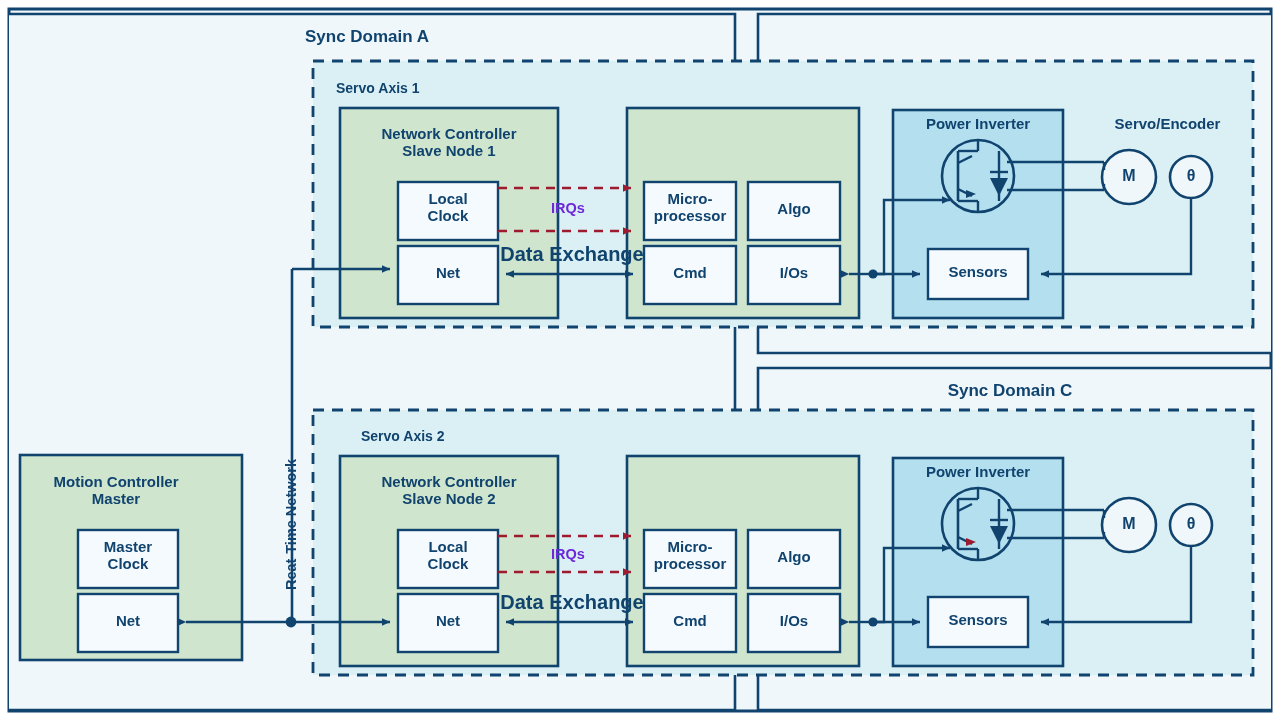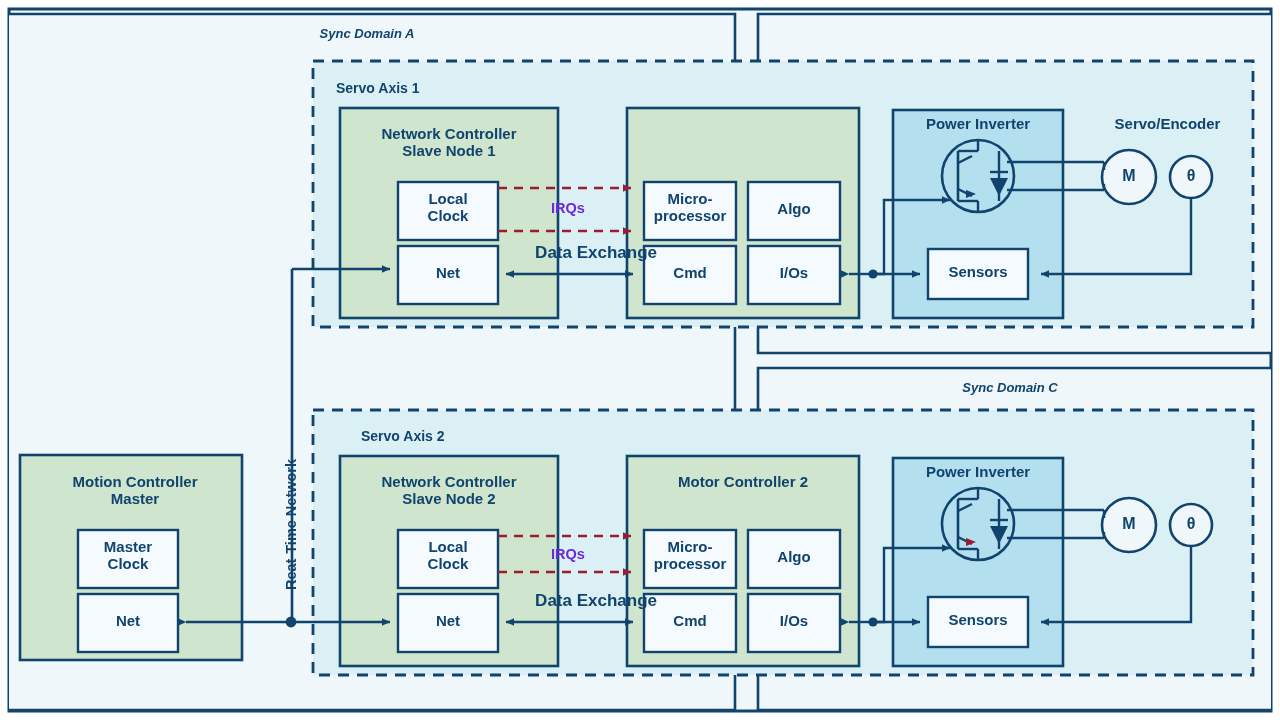--- a/index.html
+++ b/index.html
@@ -2,25 +2,25 @@
 <html><head>
 <meta charset="utf-8">
 <title>Servo Drive Sync Domain Diagram</title>
 <style>
   html,body{margin:0;padding:0;background:#ffffff;}
   body{font-family:"Liberation Sans", sans-serif;}
   #stage{position:relative;width:1280px;height:720px;background:#ffffff;overflow:hidden;}
   #stage svg{position:absolute;left:0;top:0;}
   .lbl{position:absolute;color:#10436e;font-weight:bold;text-align:center;line-height:1.12;
        white-space:pre-line;font-family:"Liberation Sans", sans-serif;}
-  .dom-title{font-size:13px;font-style:italic;}
+  .dom-title{font-size:17px;}
   .axis-title{font-size:14px;text-align:left;}
   .grp-title{font-size:15px;}
   .cell-lbl{font-size:15px;}
-  .small-lbl{font-size:17px;text-align:right;}
+  .small-lbl{font-size:20px;}
   .irq-lbl{color:#6d28d9;font-size:14.5px;}
   .vert-lbl{font-size:14.5px;transform-origin:left top;}
   .mini{font-size:16px;}
 </style>
 </head>
 <body>
 
 <div id="stage">
 
   <svg width="1280" height="720">
@@ -172,35 +172,34 @@
   <div class="lbl grp-title" style="left:893px;top:116px;width:170px;">Power Inverter</div>
   <div class="lbl cell-lbl" style="left:928px;top:264px;width:100px;">Sensors</div>
 
   <div class="lbl grp-title" style="left:1080px;top:116px;width:175px;">Servo/Encoder</div>
   <div class="lbl mini" style="left:1109px;top:167px;width:40px;">M</div>
   <div class="lbl mini" style="left:1171px;top:167px;width:40px;">θ</div>
 
   <div class="lbl irq-lbl" style="left:533px;top:200px;width:70px;">IRQs</div>
   <div class="lbl small-lbl" style="left:487px;top:243px;width:170px;">Data Exchange</div>
 
-  <div class="lbl grp-title" style="left:24px;top:474px;width:222px;">Motion Controller
+  <div class="lbl grp-title" style="left:5px;top:474px;width:222px;">Motion Controller
 Master</div>
   <div class="lbl cell-lbl" style="left:78px;top:539px;width:100px;">Master
 Clock</div>
   <div class="lbl cell-lbl" style="left:78px;top:613px;width:100px;">Net</div>
 
   <div class="lbl vert-lbl" style="left:283px;top:590px;width:230px;text-align:left;transform:rotate(-90deg);">Reat-Time Network</div>
 
   <div class="lbl grp-title" style="left:340px;top:474px;width:218px;">Network Controller
 Slave Node 2</div>
   <div class="lbl cell-lbl" style="left:398px;top:539px;width:100px;">Local
 Clock</div>
   <div class="lbl cell-lbl" style="left:398px;top:613px;width:100px;">Net</div>
 
-  <div class="lbl grp-title" style="left:627px;top:474px;width:232px;">Motor Controller 2</div>
   <div class="lbl cell-lbl" style="left:641px;top:539px;width:98px;">Micro-
 processor</div>
   <div class="lbl cell-lbl" style="left:748px;top:549px;width:92px;">Algo</div>
   <div class="lbl cell-lbl" style="left:644px;top:613px;width:92px;">Cmd</div>
   <div class="lbl cell-lbl" style="left:748px;top:613px;width:92px;">I/Os</div>
 
   <div class="lbl grp-title" style="left:893px;top:464px;width:170px;">Power Inverter</div>
   <div class="lbl cell-lbl" style="left:928px;top:612px;width:100px;">Sensors</div>
 
   <div class="lbl mini" style="left:1109px;top:515px;width:40px;">M</div>

